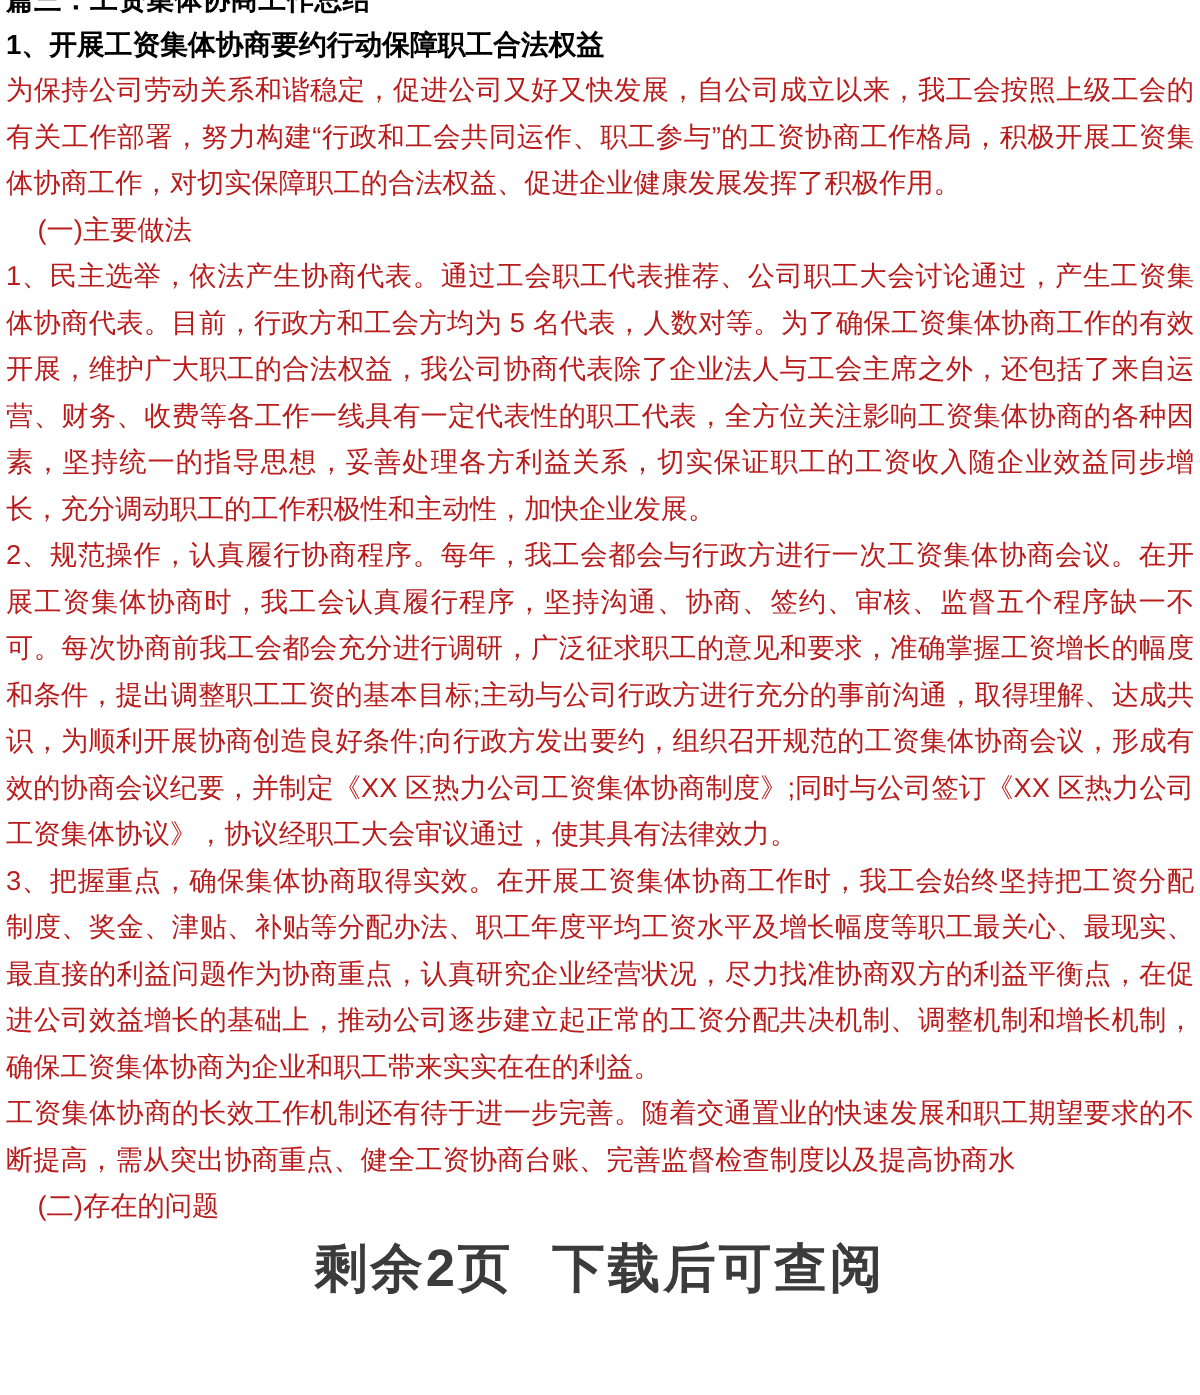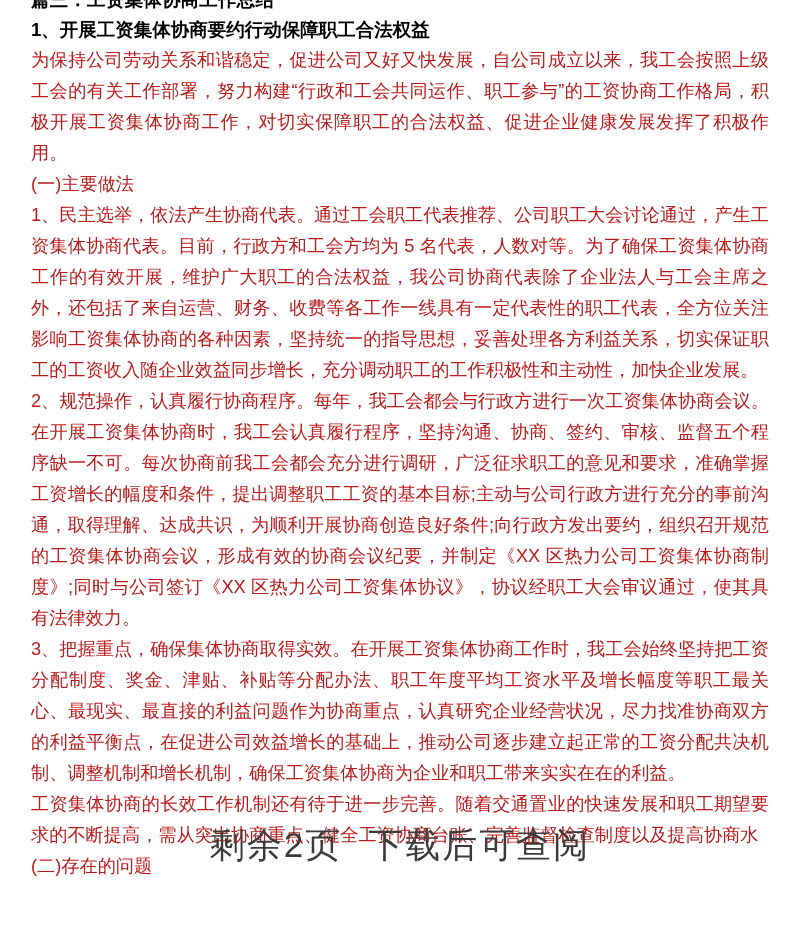--- a/index.html
+++ b/index.html
@@ -13,21 +13,21 @@
     font-family: "Liberation Sans", sans-serif;
     color: #1a1a1a;
     overflow: hidden;
     position: relative;
   }
   .page {
     position: relative;
     width: 800px;
     height: 744px;
     box-sizing: border-box;
-    padding: 0 31px;
+    padding: 0 4px;
   }
   .doc-body {
     padding-top: 0;
   }
   .heading {
     font-size: 18.5px;
     font-weight: bold;
     line-height: 30px;
     letter-spacing: 0.2px;
     margin: 0;
@@ -55,36 +55,37 @@
     font-size: 18.2px;
     line-height: 31px;
     margin: 0;
     color: #b91c1c;
     text-align: justify;
     text-justify: inter-ideograph;
     letter-spacing: 0px;
   }
   p.para.nojust {
     text-align: left;
+    margin-left: 21px;
   }
   .watermark-zone {
     position: absolute;
     left: 0;
     top: 800px;
     width: 800px;
     height: 130px;
   }
   .footer-note {
     position: absolute;
     left: 0;
     top: 822px;
     width: 800px;
     text-align: center;
     font-size: 35px;
-    font-weight: normal;
+    font-weight: bold;
     color: #3b3b3b;
     letter-spacing: 2px;
   }
   .footer-note .gap {
     display: inline-block;
     width: 26px;
   }
 </style>
 </head>
 <body>

